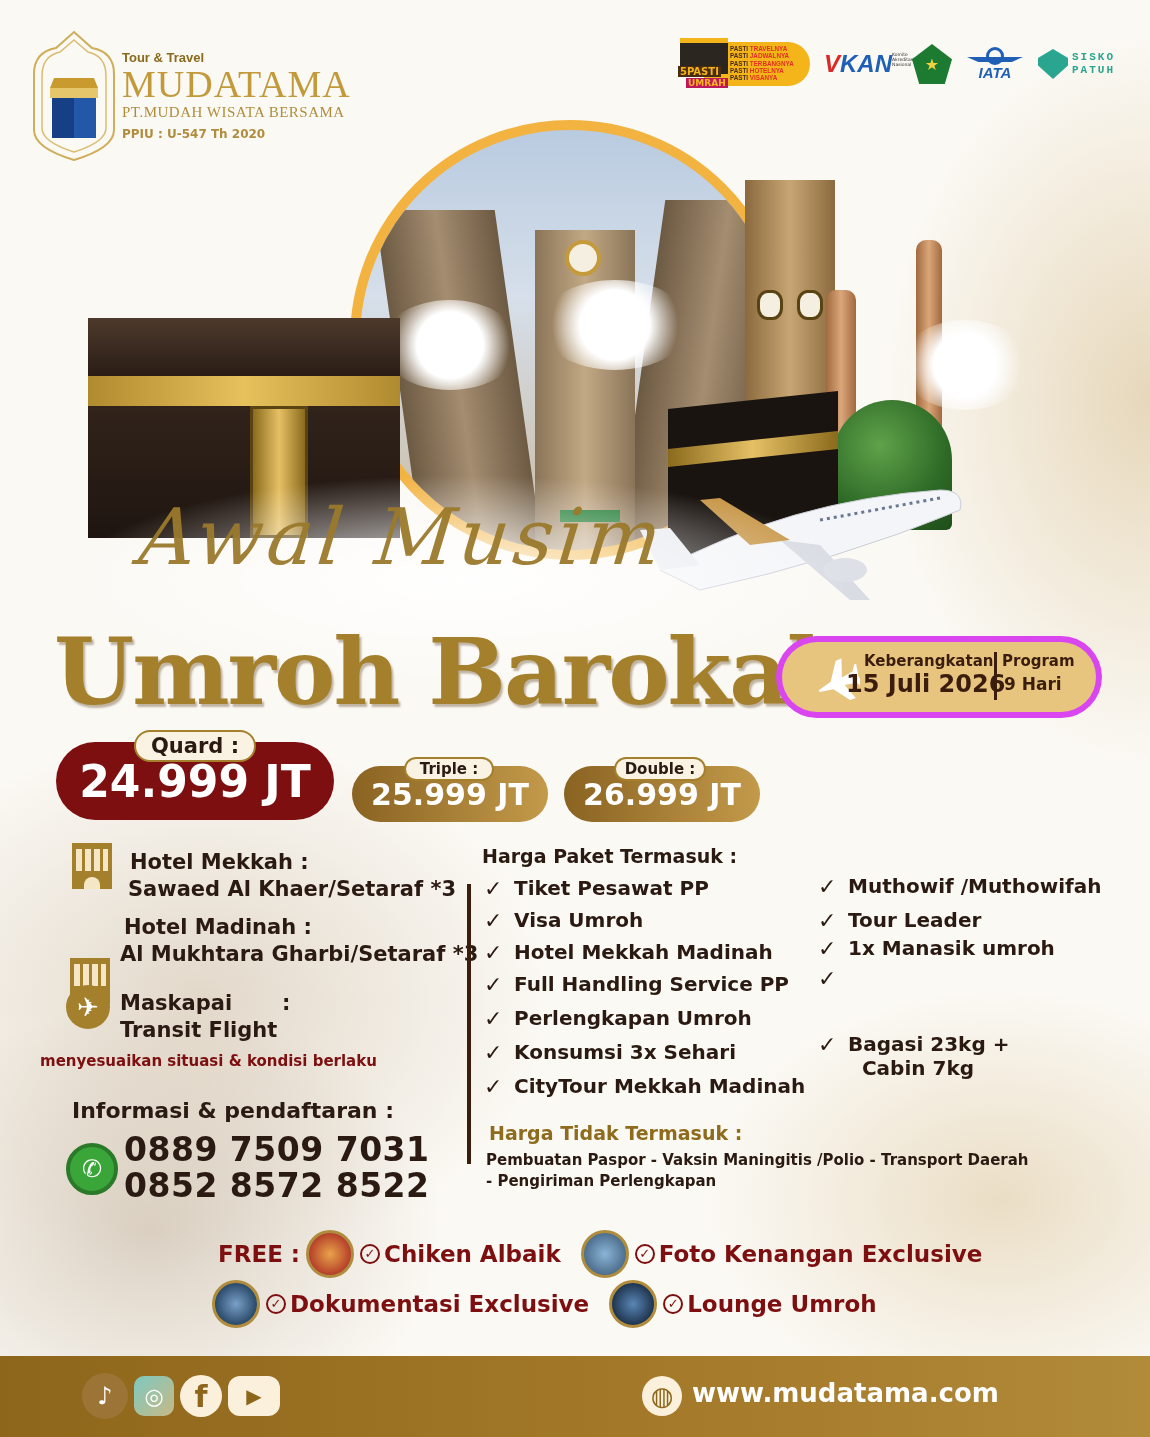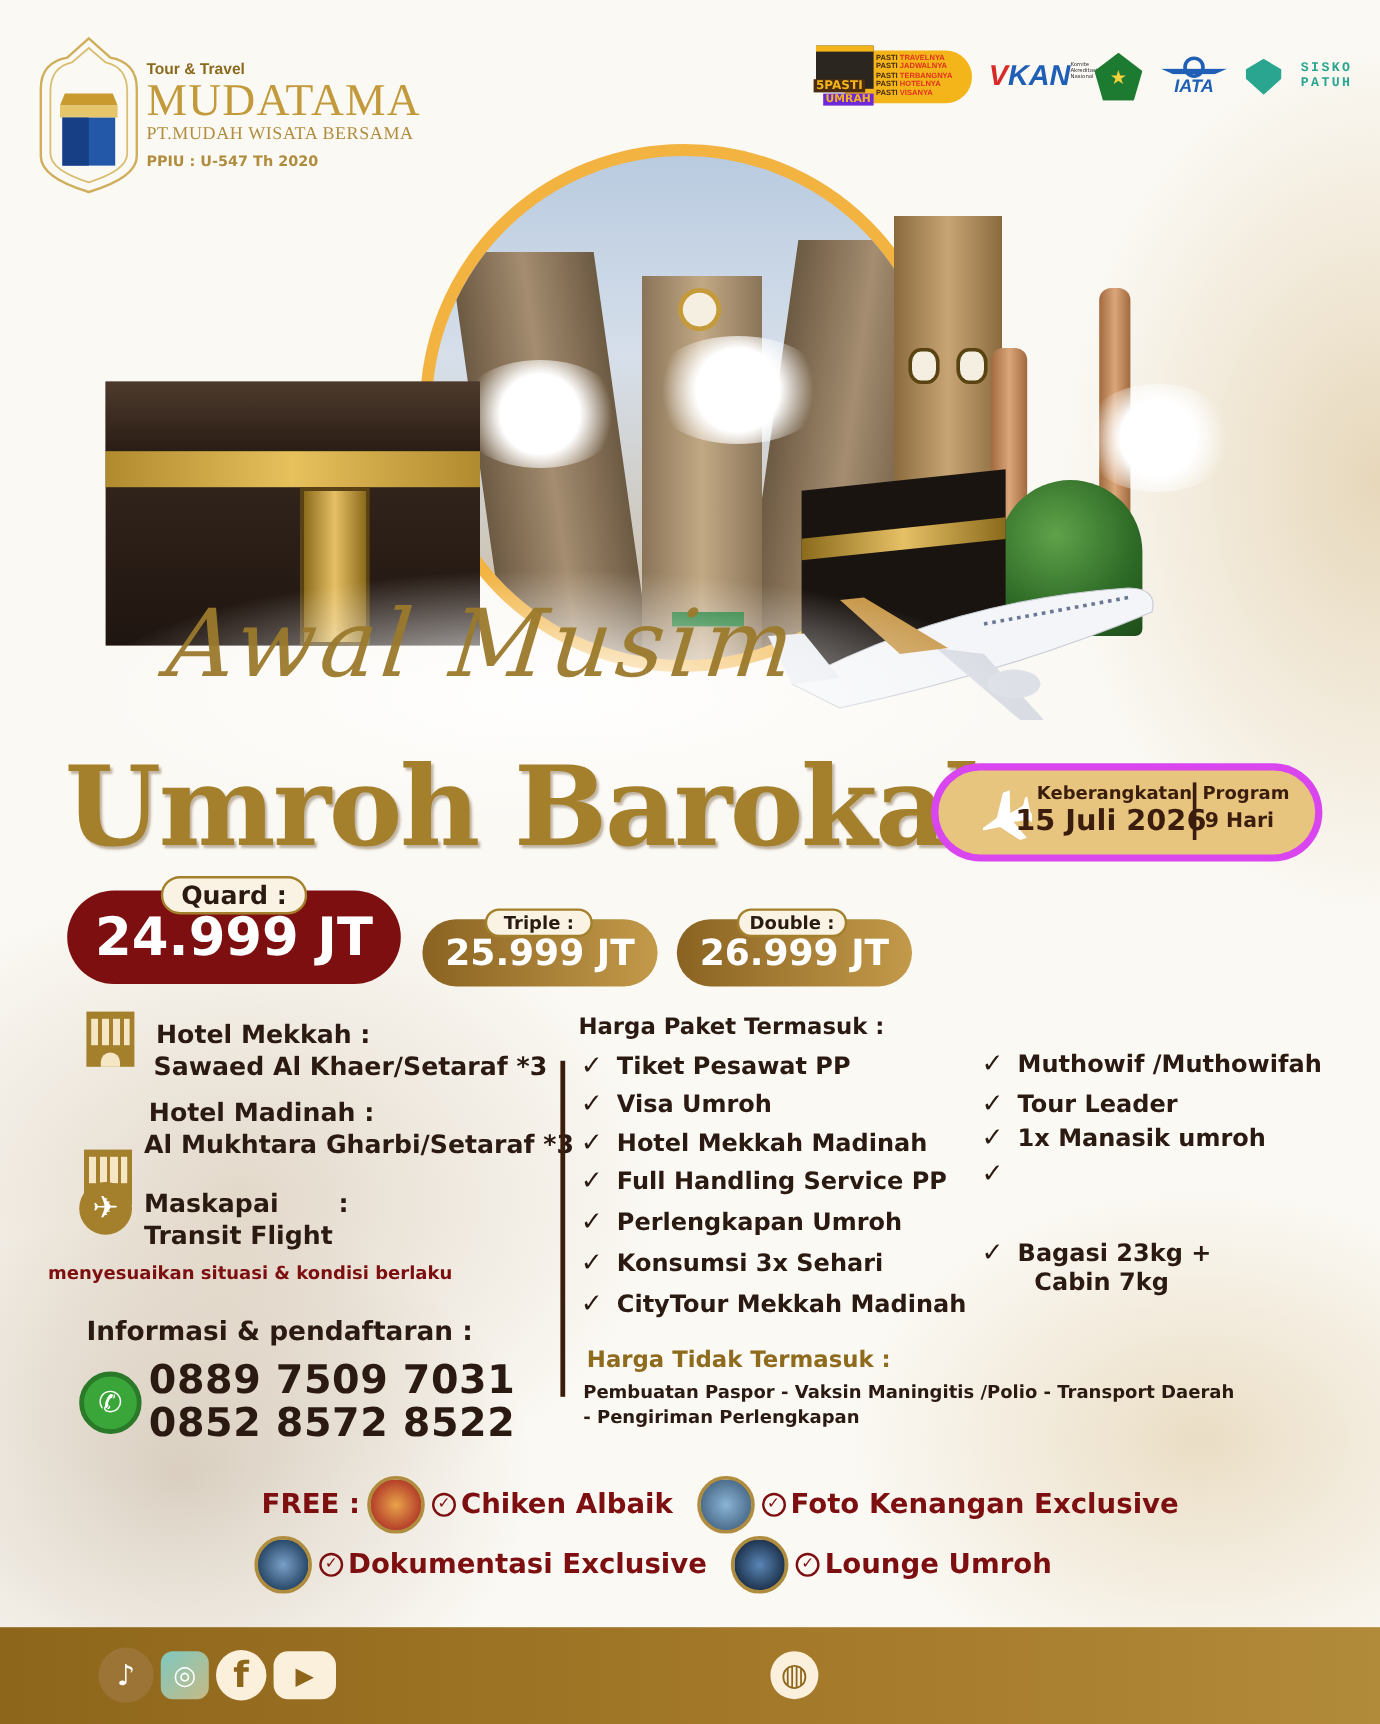--- a/index.html
+++ b/index.html
@@ -21,31 +21,31 @@
   .logo-ppiu{left:122px;top:127px;font-size:12px;font-weight:bold;color:#b08d3e}
 
   
   .badges{left:668px;top:38px;display:flex;align-items:center;gap:14px}
   .pasti{position:relative;width:142px;height:52px}
   .pasti .pill{position:absolute;left:36px;top:4px;width:106px;height:44px;background:#f3b51a;border-radius:0 22px 22px 0}
   .pasti .lines{position:absolute;left:62px;top:7px;font-size:6.3px;line-height:7.3px;font-weight:bold;color:#4a2c10;font-family:"Liberation Sans",sans-serif}
   .pasti .lines span{color:#e0311d}
   .pasti .kaaba{position:absolute;left:12px;top:0;width:48px;height:36px;background:#2b2620;border-top:5px solid #f3b51a}
   .pasti .five{position:absolute;left:10px;top:28px;font-size:10px;font-weight:bold;color:#f3b51a;background:#4a2c10;padding:0 2px;line-height:11px}
-  .pasti .umrah{position:absolute;left:18px;top:40px;font-size:9px;font-weight:bold;color:#f3b51a;background:#6d28d9;padding:0 2px;line-height:10px}
+  .pasti .umrah{position:absolute;left:18px;top:40px;font-size:9px;font-weight:bold;color:#f3b51a;background:#be185d;padding:0 2px;line-height:10px}
   .kan{display:flex;align-items:flex-start;width:74px}
   .kan .big{font-size:24px;font-style:italic;font-weight:bold;color:#1f5fb6;font-family:"Liberation Sans",sans-serif;line-height:24px}
   .kan .big b{color:#d92a2a}
   .kan .small{font-size:4.5px;color:#333}
   .kemenag{width:40px;height:40px;background:#1c7a31;clip-path:polygon(50% 0,100% 38%,82% 100%,18% 100%,0 38%);display:flex;align-items:center;justify-content:center;color:#f3d23c;font-size:16px}
   .iata{display:flex;flex-direction:column;align-items:center;width:58px}
   .iata .globe{width:18px;height:18px;border-radius:50%;border:3px solid #1f5fb6}
   .iata .wings{width:56px;height:5px;background:#1f5fb6;margin-top:-8px;clip-path:polygon(0 0,100% 0,80% 100%,20% 100%)}
   .iata .txt{font-size:15px;font-weight:bold;font-style:italic;color:#1f5fb6;font-family:"Liberation Sans",sans-serif;margin-top:2px}
-  .sisko{display:flex;align-items:center;gap:16px}
+  .sisko{display:flex;align-items:center;gap:4px}
   .sisko .mark{width:30px;height:30px;background:#2aa58f;clip-path:polygon(50% 0,100% 30%,100% 55%,50% 100%,0 55%,0 30%)}
   .sisko .txt{font-size:11px;font-weight:bold;line-height:13px;color:#2aa58f;letter-spacing:2px;font-family:"Liberation Mono",monospace}
 
   
   .hero-ring{left:350px;top:120px;width:440px;height:440px;border-radius:50%;border:10px solid #f2b341;background:linear-gradient(180deg,#b9cbe0 0%,#d6dfea 40%,#c9b9a0 100%);overflow:hidden}
   .tower{position:absolute;background:linear-gradient(90deg,#6d5a43,#a48d70,#6d5a43)}
   .tower.t1{left:40px;top:80px;width:120px;height:360px;transform:skewX(8deg)}
   .tower.t2{left:280px;top:70px;width:130px;height:360px;transform:skewX(-8deg)}
   .tower.t3{left:175px;top:100px;width:100px;height:340px;background:linear-gradient(90deg,#8a7458,#c2a985,#8a7458)}
   .clockface{position:absolute;left:205px;top:110px;width:36px;height:36px;border-radius:50%;background:#f5efe1;border:4px solid #c59a3a}
@@ -346,13 +346,14 @@
 </div>
 
 <div class="abs footer">
   <div class="abs" style="left:82px;top:17px;display:flex;align-items:center;gap:6px">
     <span class="soc tiktok">♪</span>
     <span class="soc ig">◎</span>
     <span class="soc fb">f</span>
     <span class="soc yt">▶</span>
   </div>
   <div class="abs globe-ico" style="left:642px;top:20px">◍</div>
+  <div class="abs footer-txt" style="left:692px;top:22px">www.mudatama.com</div>
 </div>
 
 </body></html>

